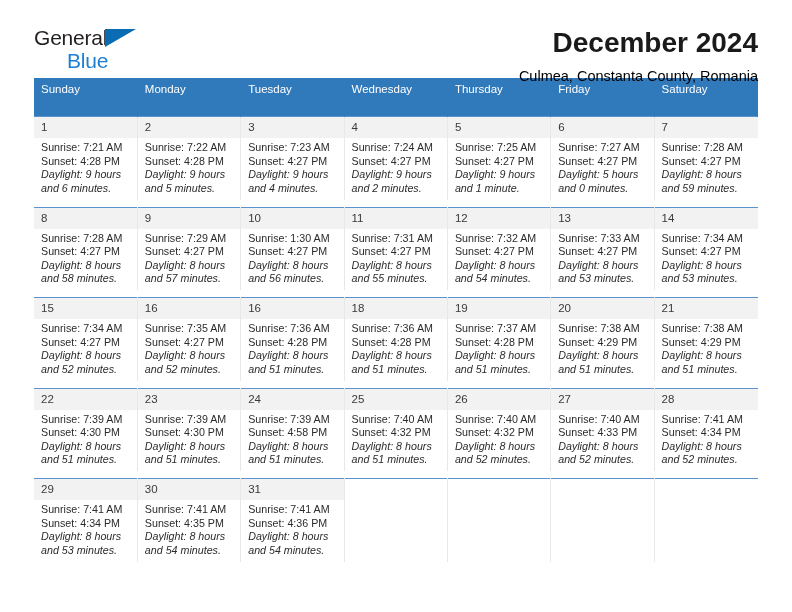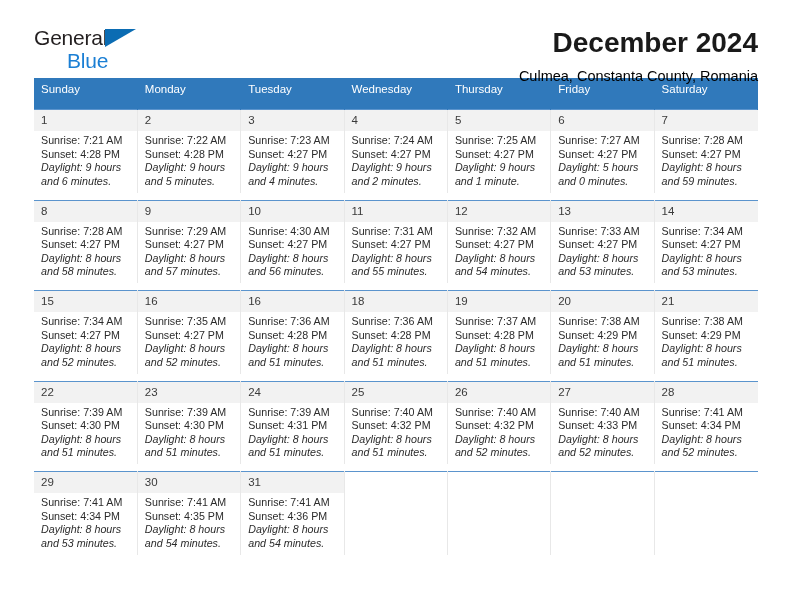--- a/index.html
+++ b/index.html
@@ -89,21 +89,21 @@
     border-collapse: collapse;
     table-layout: fixed;
     margin-top: 6px;
   }
   .calendar th {
     background: #3079bb;
     color: #ffffff;
     font-weight: normal;
     font-size: 11.5px;
     text-align: left;
-    padding: 5px 0 14px 7px;
+    padding: 5px 0 21px 7px;
     height: 19px;
     box-sizing: border-box;
     border-right: 1px solid #3079bb;
   }
   .week-sep td {
     padding: 0;
     height: 7px;
     border: none;
     background: #ffffff;
   }
@@ -273,21 +273,21 @@
                 <div>Sunrise: 7:29 AM</div>
                 <div>Sunset: 4:27 PM</div>
                 <div class="wrap">Daylight: 8 hours and 57 minutes.</div>
               </div>
             </div>
           </td>
           <td>
             <div class="cell-inner">
               <div class="daynum">10</div>
               <div class="info">
-                <div>Sunrise: 4:30 AM</div>
+                <div>Sunrise: 1:30 AM</div>
                 <div>Sunset: 4:27 PM</div>
                 <div class="wrap">Daylight: 8 hours and 56 minutes.</div>
               </div>
             </div>
           </td>
           <td>
             <div class="cell-inner">
               <div class="daynum">11</div>
               <div class="info">
                 <div>Sunrise: 7:31 AM</div>
@@ -424,21 +424,21 @@
                 <div>Sunset: 4:30 PM</div>
                 <div class="wrap">Daylight: 8 hours and 51 minutes.</div>
               </div>
             </div>
           </td>
           <td>
             <div class="cell-inner">
               <div class="daynum">24</div>
               <div class="info">
                 <div>Sunrise: 7:39 AM</div>
-                <div>Sunset: 4:31 PM</div>
+                <div>Sunset: 4:58 PM</div>
                 <div class="wrap">Daylight: 8 hours and 51 minutes.</div>
               </div>
             </div>
           </td>
           <td>
             <div class="cell-inner">
               <div class="daynum">25</div>
               <div class="info">
                 <div>Sunrise: 7:40 AM</div>
                 <div>Sunset: 4:32 PM</div>

